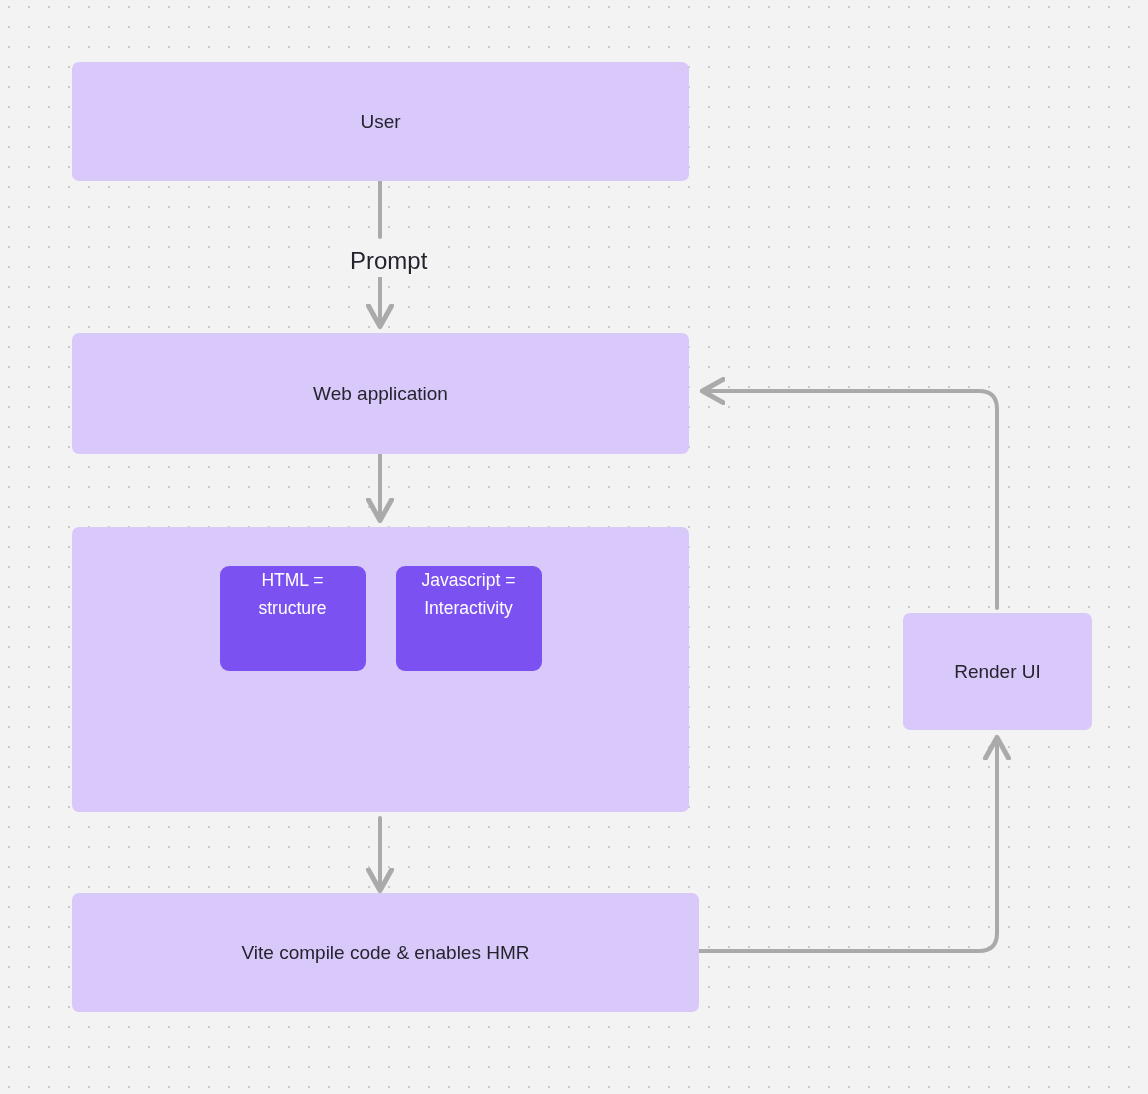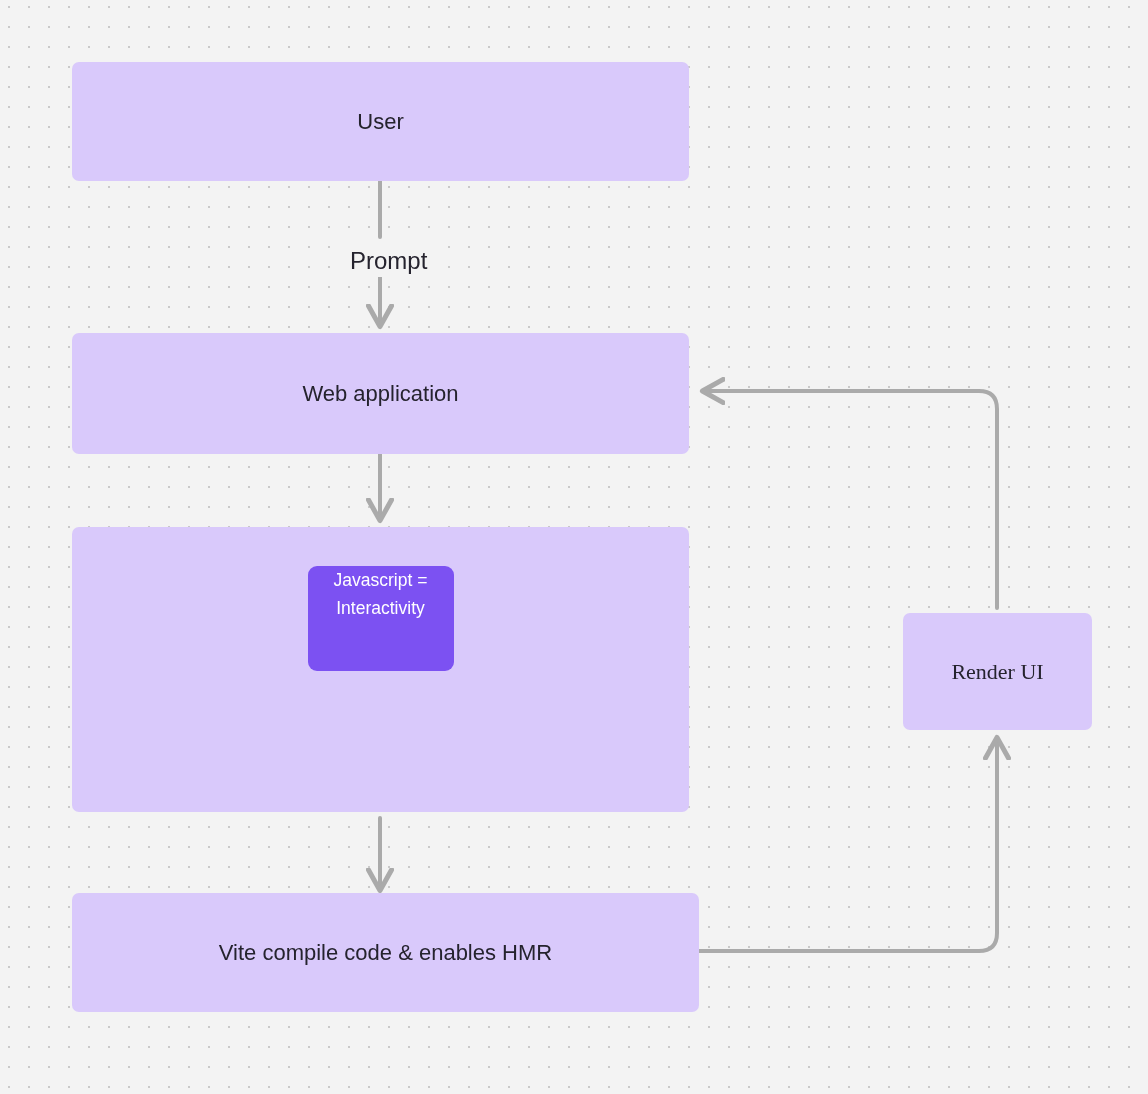--- a/index.html
+++ b/index.html
@@ -29,21 +29,21 @@
     box-sizing: border-box;
     border-radius: 7px;
     display: flex;
     align-items: center;
     justify-content: center;
   }
 
   .node-outer {
     background: #d9c9fb;
     color: #25232e;
-    font-size: 22px;
+    font-size: 19px;
   }
 
   .node-inner {
     background: #7c51f2;
     color: #ffffff;
     font-size: 17.5px;
     border-radius: 9px;
     line-height: 1.6;
     text-align: center;
   }
@@ -142,33 +142,39 @@
     <span>User</span>
   </div>
 
   <div class="node node-outer" style="left:72px; top:333px; width:617px; height:121px;">
     <span>Web application</span>
   </div>
 
   <div id="group-react">
     <div class="group-inner-row">
 
+      <div class="node-inner">
+        <div>
+          <div>HTML =</div>
+          <div>structure</div>
+        </div>
+      </div>
 
 
       <div class="node-inner">
         <div>
           <div>Javascript =</div>
           <div>Interactivity</div>
         </div>
       </div>
 
     </div>
   </div>
 
   <div class="node node-outer" style="left:72px; top:893px; width:627px; height:119px;">
     <span>Vite compile code &amp; enables HMR</span>
   </div>
 
-  <div class="node node-outer" style="left:903px; top:613px; width:189px; height:117px;font-family:Liberation Serif, serif;">
+  <div class="node node-outer" style="left:903px; top:613px; width:189px; height:117px;">
     <span>Render UI</span>
   </div>
 
 </div>
 
 </body></html>

